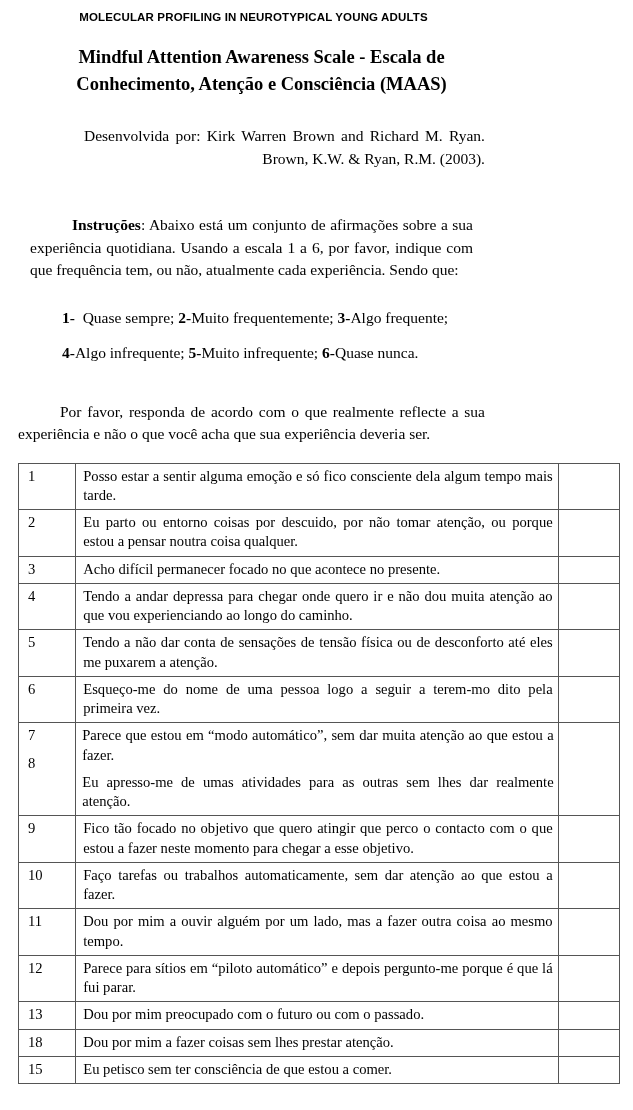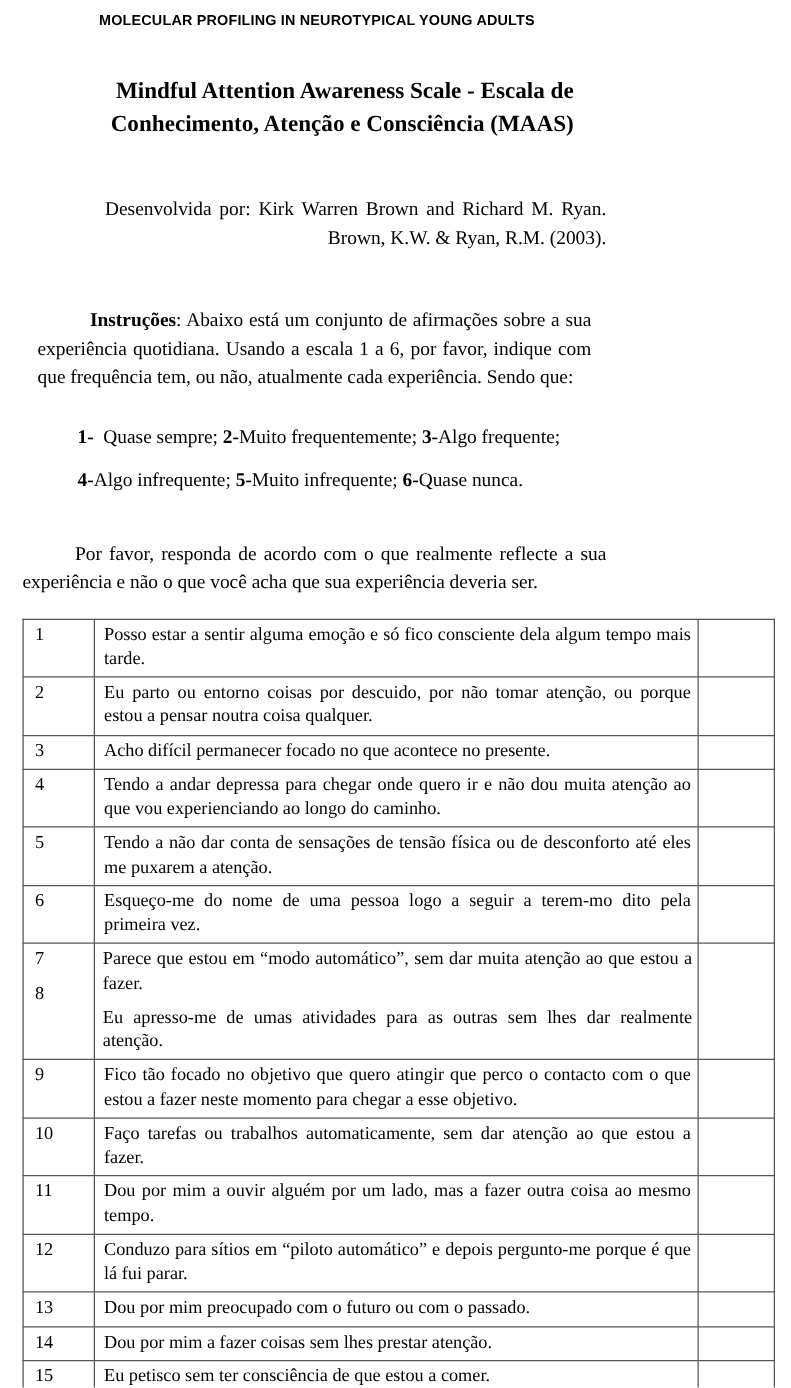--- a/index.html
+++ b/index.html
@@ -34,23 +34,23 @@
     margin: 0;
     padding: 11px 0 0 0;
     line-height: 1.2;
   }
 
   
   .doc-title {
     font-family: "Liberation Serif", "DejaVu Serif", serif;
     font-weight: bold;
     font-size: 18.5px;
-    text-align: right;
-    line-height: 1.45;
-    margin: 16px;
+    text-align: center;
+    line-height: 1.45;
+    margin: 0;
     padding: 19px 32px 0 48px;
   }
 
   
   .attribution {
     font-size: 15.5px;
     line-height: 1.45;
     text-align: justify;
     text-align-last: right;
     margin: 0;
@@ -218,30 +218,30 @@
         <td class="stmt">Faço tarefas ou trabalhos automaticamente, sem dar atenção ao que estou a fazer.</td>
         <td class="ans"></td>
       </tr>
       <tr>
         <td class="num">11</td>
         <td class="stmt">Dou por mim a ouvir alguém por um lado, mas a fazer outra coisa ao mesmo tempo.</td>
         <td class="ans"></td>
       </tr>
       <tr>
         <td class="num">12</td>
-        <td class="stmt">Conduzo para sítios em “piloto automático” e depois pergunto-me porque é que lá fui parar.</td>
+        <td class="stmt">Parece para sítios em “piloto automático” e depois pergunto-me porque é que lá fui parar.</td>
         <td class="ans"></td>
       </tr>
       <tr>
         <td class="num">13</td>
         <td class="stmt">Dou por mim preocupado com o futuro ou com o passado.</td>
         <td class="ans"></td>
       </tr>
       <tr>
-        <td class="num">14</td>
+        <td class="num">18</td>
         <td class="stmt">Dou por mim a fazer coisas sem lhes prestar atenção.</td>
         <td class="ans"></td>
       </tr>
       <tr>
         <td class="num">15</td>
         <td class="stmt">Eu petisco sem ter consciência de que estou a comer.</td>
         <td class="ans"></td>
       </tr>
     </tbody>
   </table>

